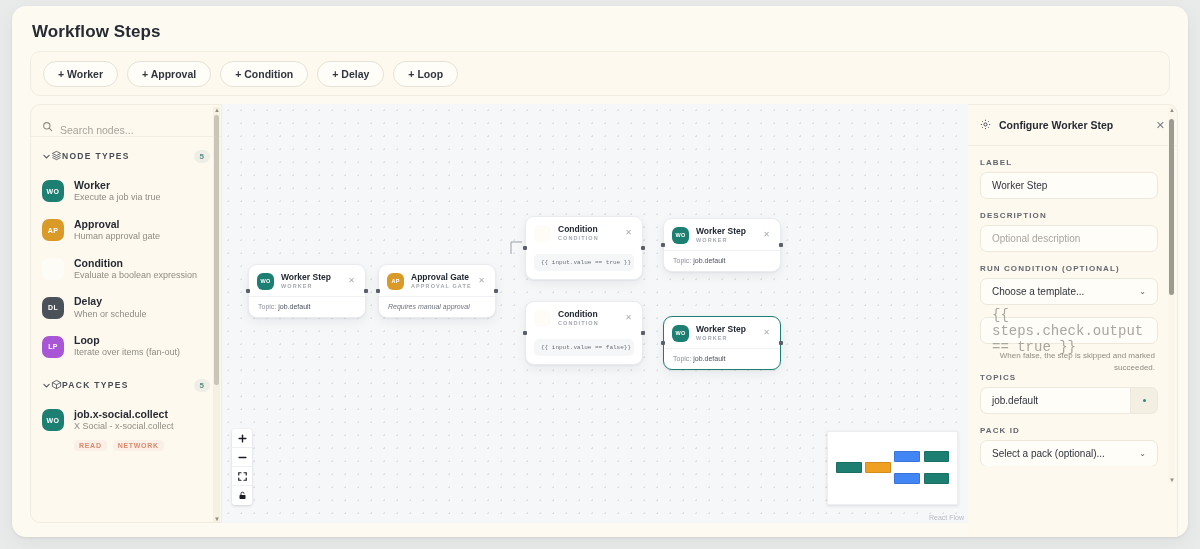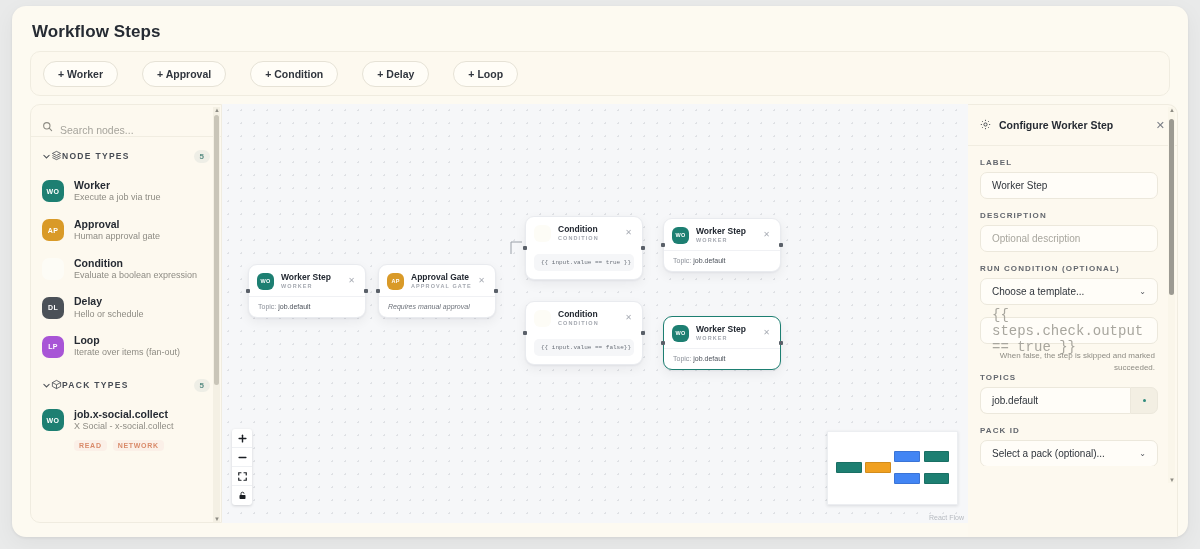--- a/index.html
+++ b/index.html
@@ -28,21 +28,21 @@
     letter-spacing: .1px;
   }
 
   .toolbar {
     position: absolute; left: 18px; top: 45px;
     width: 1140px; height: 45px;
     background: #fdf9ef;
     border: 1px solid #f0ece0;
     border-radius: 10px;
   }
-  .toolbar-inner { display: flex; gap: 24px; padding: 9px 12px; }
+  .toolbar-inner { display: flex; gap: 9px; padding: 9px 12px; }
   .tbtn {
     height: 26px; padding: 0 14px;
     border: 1px solid #e6e2d6;
     border-radius: 13px;
     background: #fffdf7;
     font-size: 10.5px; font-weight: bold; color: #30353d;
     display: flex; align-items: center;
     cursor: pointer;
     white-space: nowrap;
   }
@@ -375,21 +375,21 @@
             <div class="badge" style="background:#fdfcf6;color:#fdfcf6">CO</div>
             <div class="node-txt">
               <div class="node-name">Condition</div>
               <div class="node-desc">Evaluate a boolean expression</div>
             </div>
           </div>
           <div class="node-item">
             <div class="badge" style="background:#4b5158">DL</div>
             <div class="node-txt">
               <div class="node-name">Delay</div>
-              <div class="node-desc">Hello or schedule</div>
+              <div class="node-desc">When or schedule</div>
             </div>
           </div>
           <div class="node-item">
             <div class="badge" style="background:#a855d6">LP</div>
             <div class="node-txt">
               <div class="node-name">Loop</div>
               <div class="node-desc">Iterate over items (fan-out)</div>
             </div>
           </div>
           <div class="sec-head">

